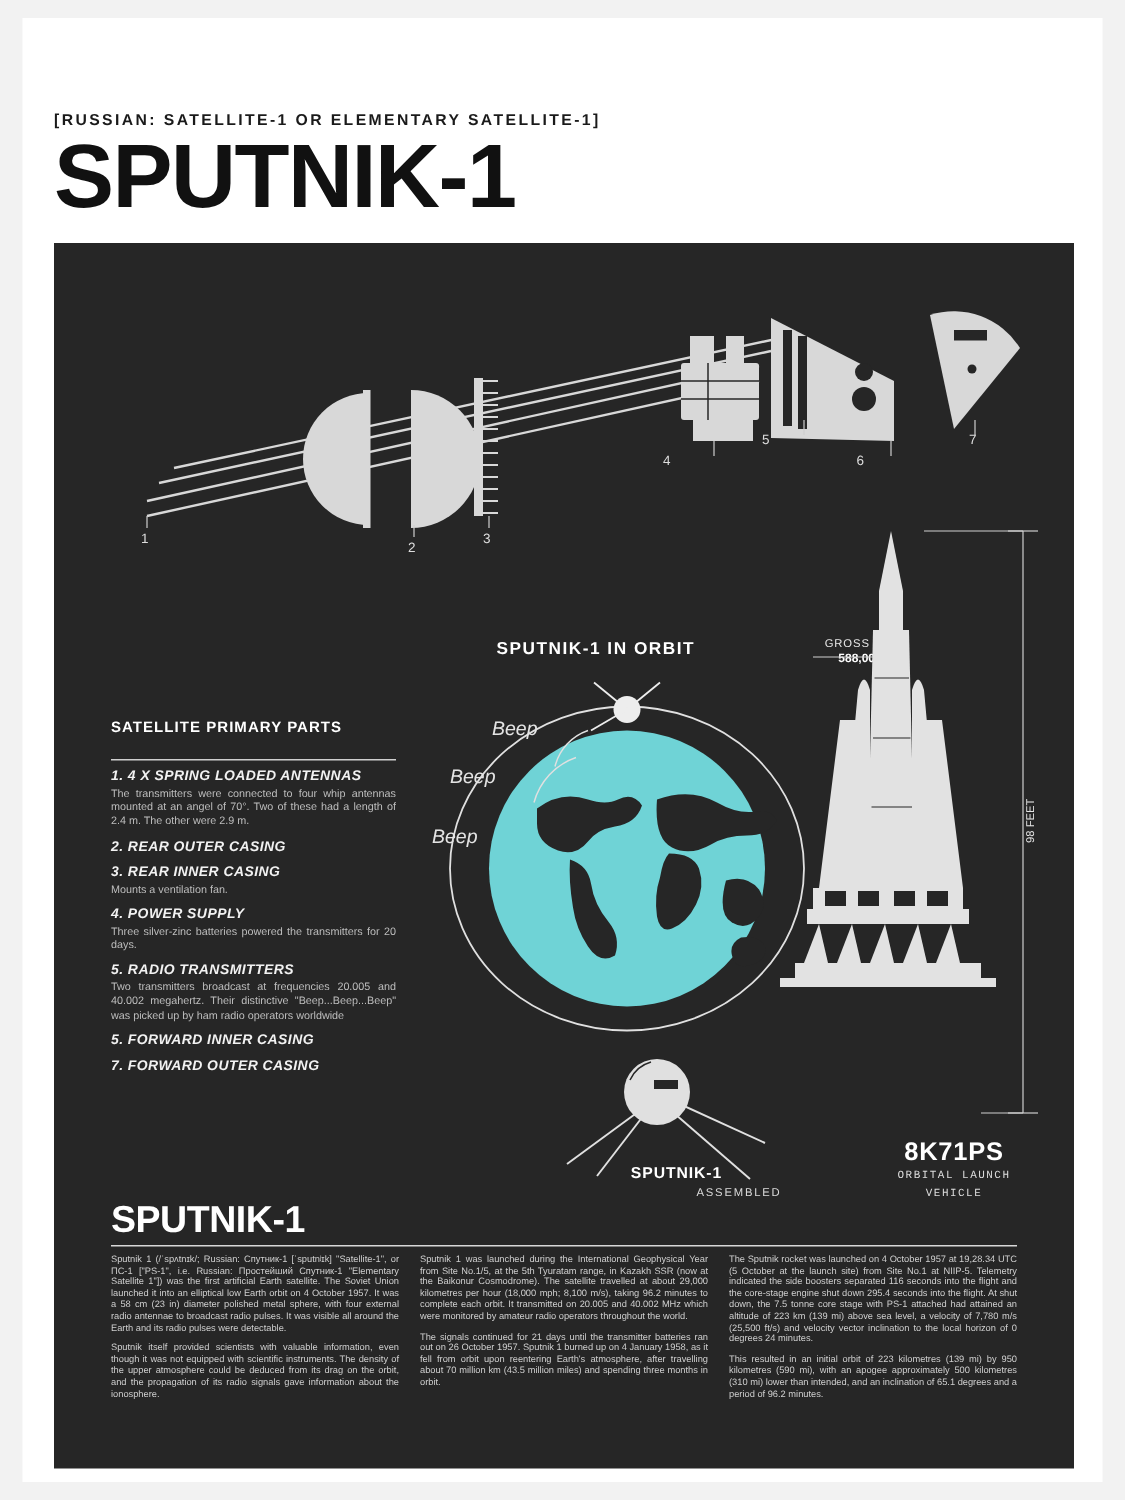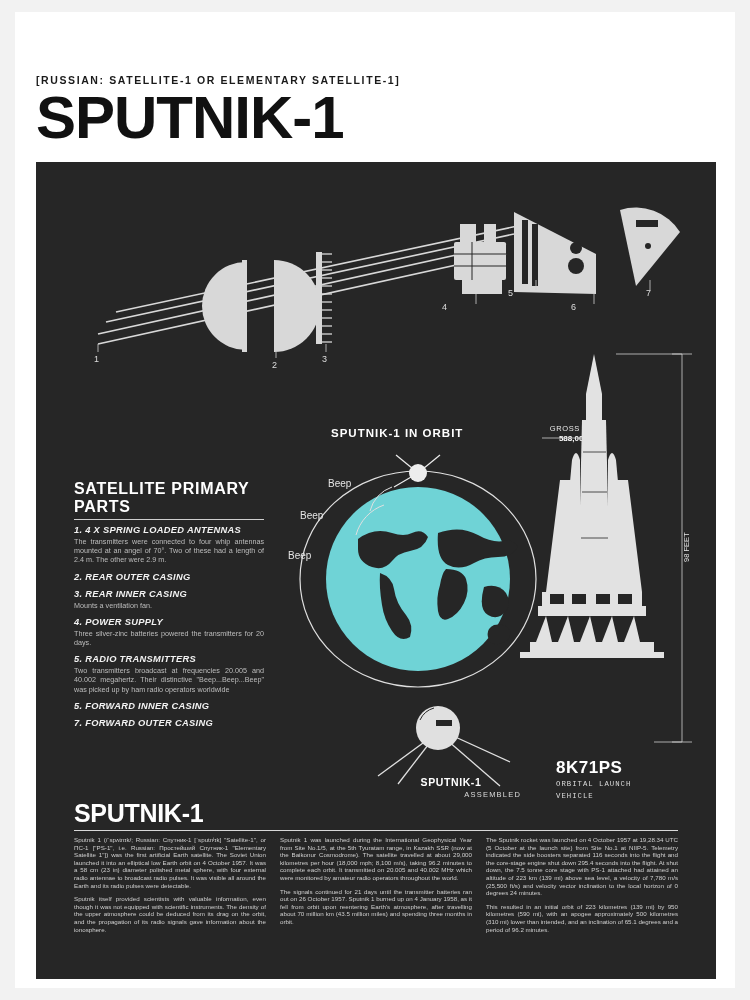--- a/index.html
+++ b/index.html
@@ -29,50 +29,50 @@
     background:#262626;color:#e8e8e8;
   }
   
   .exploded{position:absolute;left:0;top:0;width:680px;height:200px;}
   .lbl{position:absolute;font-size:9px;color:#ddd;}
   
   .parts{
     position:absolute;left:38px;top:318px;width:190px;
   }
   .parts h3{
-    font-size:16px;letter-spacing:.7px;margin:0 0 5px 0;color:#fff;font-weight:bold;
-    border-bottom:1px solid #cfcfcf;padding-bottom:3px;
+    font-size:10px;letter-spacing:.7px;margin:0 0 5px 0;color:#fff;font-weight:bold;
+    border-bottom:1px solid #cfcfcf;padding-bottom:15px;
   }
   .part{margin-bottom:7px;}
   .part .pt{font-size:9.3px;font-weight:bold;color:#f2f2f2;letter-spacing:.3px;font-style:italic;}
   .part .pd{font-size:7.2px;line-height:9.2px;color:#bdbdbd;margin-top:2px;text-align:justify;}
   
   .orbit-title{
     position:absolute;left:295px;top:265px;font-size:11.5px;font-weight:bold;
     letter-spacing:1px;color:#fff;
   }
-  .beep{position:absolute;font-size:10px;color:#e4e4e4;}
+  .beep{position:absolute;font-size:13px;color:#e4e4e4;font-style:italic;}
   
   .assembled-cap{
     position:absolute;left:345px;top:614px;width:140px;text-align:center;
   }
   .assembled-cap .a1{font-size:10.5px;font-weight:bold;letter-spacing:.6px;color:#fff;}
   .assembled-cap .a2{font-size:7.5px;letter-spacing:1.2px;color:#dcdcdc;margin-top:2px;text-align:right;}
   
   .gross{
     position:absolute;left:492px;top:262px;width:100px;text-align:center;
   }
   .gross .g1{font-size:7.5px;letter-spacing:.6px;color:#e8e8e8;}
   .gross .g2{font-size:8px;font-weight:bold;color:#fff;margin-top:1px;}
   .feet{
     position:absolute;left:646px;top:400px;font-size:7.5px;color:#e4e4e4;
     transform:rotate(-90deg);transform-origin:left top;white-space:nowrap;
   }
   .rocket-cap{
-    position:absolute;left:520px;top:596px;width:160px;
+    position:absolute;left:520px;top:596px;width:160px;text-align:center;
   }
   .rocket-cap .r1{font-size:17px;font-weight:bold;letter-spacing:.5px;color:#fff;}
   .rocket-cap .r2{font-size:7.3px;letter-spacing:1px;color:#dcdcdc;line-height:9.5px;margin-top:2px;font-family:Liberation Mono, monospace;}
   
   .foot-title{
     position:absolute;left:38px;top:637px;font-size:25px;font-weight:bold;
     letter-spacing:-.3px;color:#fff;
   }
   .foot-rule{
     position:absolute;left:38px;top:668px;width:604px;height:1px;background:#d8d8d8;

